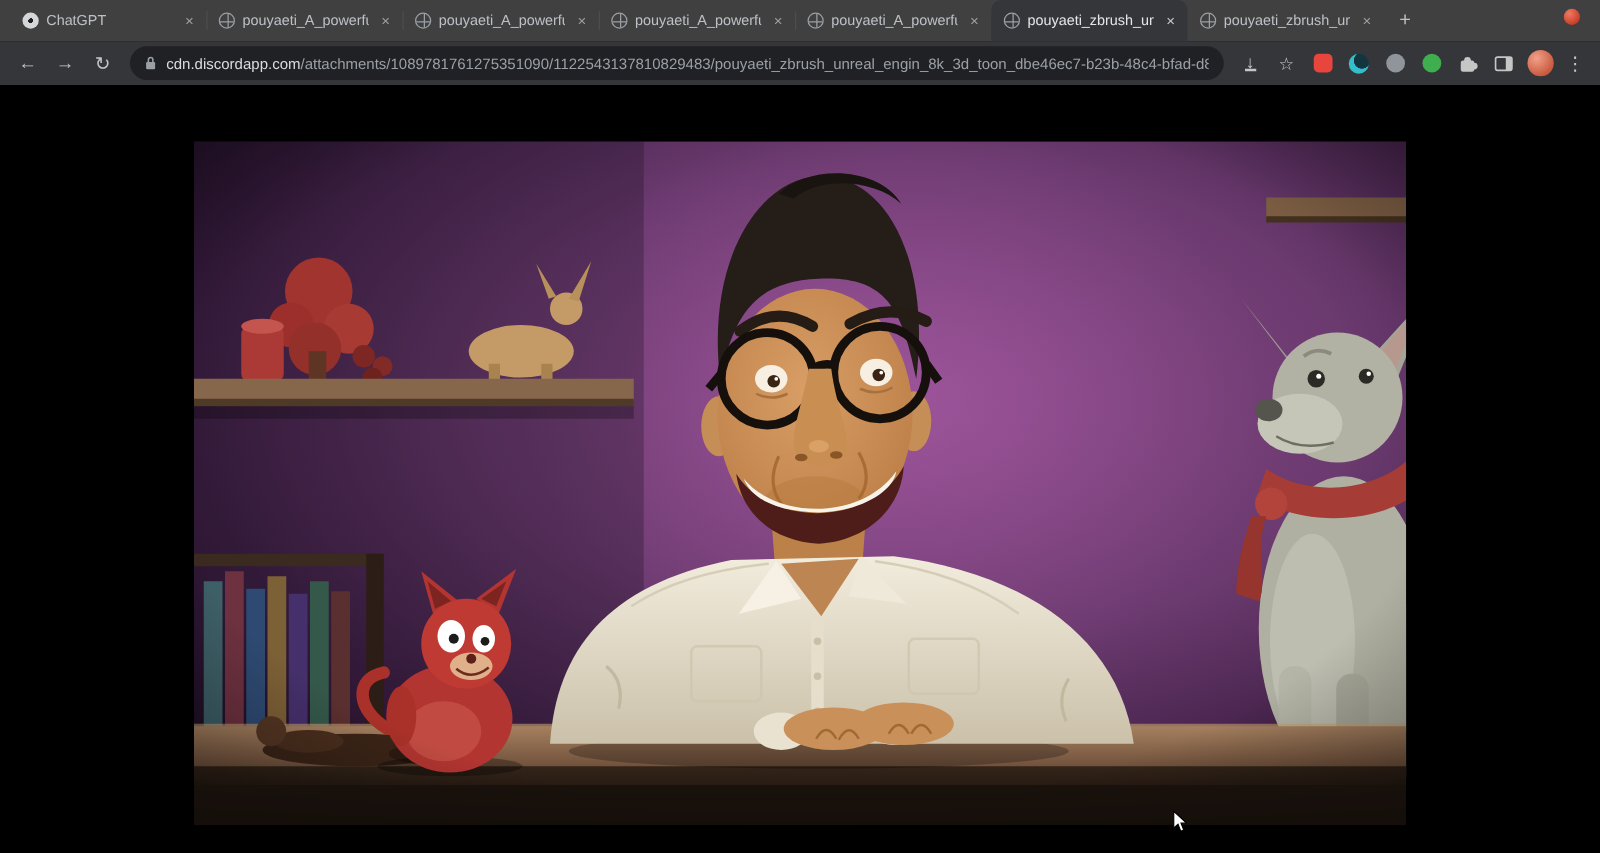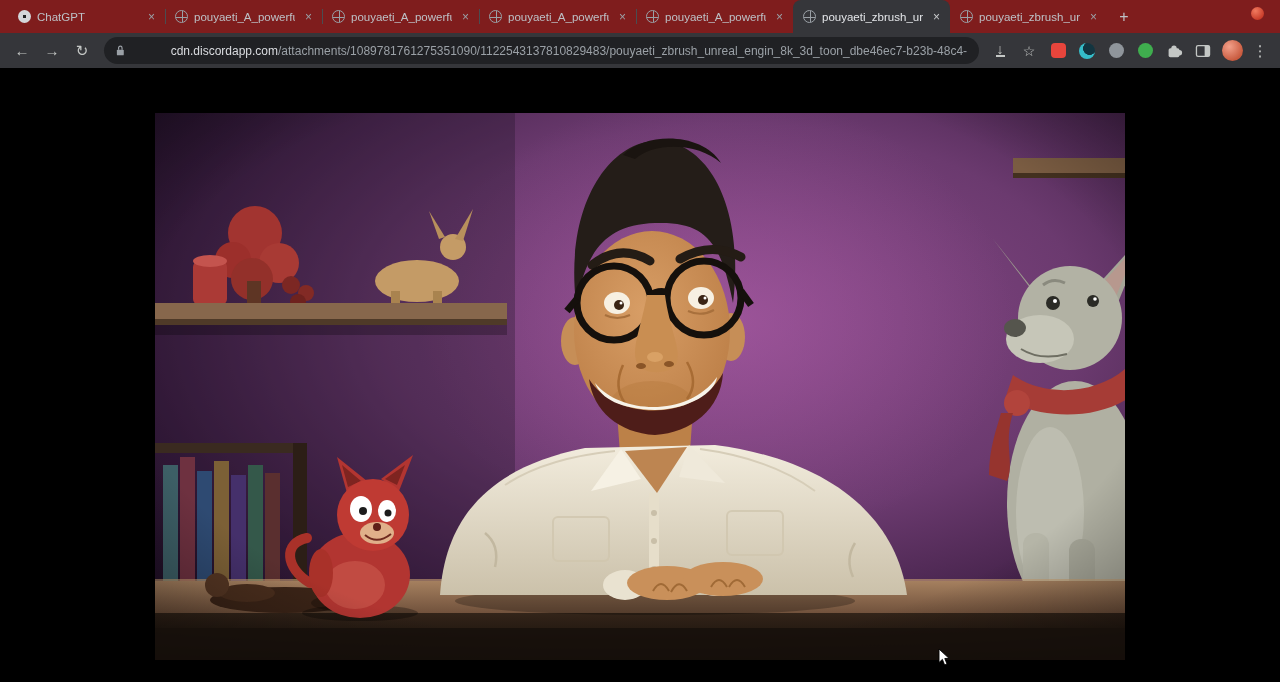--- a/index.html
+++ b/index.html
@@ -1,41 +1,41 @@
 <!DOCTYPE html>
 <html><head>
 <meta charset="utf-8">
 <style>
   * { box-sizing: border-box; margin: 0; padding: 0; }
   html,body { width:1280px; height:682px; background:#000; font-family:"Liberation Sans", sans-serif; overflow:hidden; }
   #app { position:relative; width:1280px; height:682px; display:flex; flex-direction:column; }
 
   
-  .tabstrip { height:33px; background:#7f1d1d; display:flex; align-items:flex-end; padding-left:8px; position:relative; flex:0 0 auto; }
+  .tabstrip { height:33px; background:#404040; display:flex; align-items:flex-end; padding-left:8px; position:relative; flex:0 0 auto; }
   .tab { width:157px; height:33px; display:flex; align-items:center; gap:6px; padding:0 6px 0 10px; color:#bdc1c6; font-size:11.5px; position:relative; cursor:default; }
   .tab + .tab::before { content:""; position:absolute; left:0; top:9px; height:15px; width:1px; background:#4a4d51; }
   .tab.active::before, .tab.active + .tab::before { display:none; }
   .tab.active { background:#35363a; border-radius:8px 8px 0 0; color:#e4e6e9; }
   .tab .title { flex:1; white-space:nowrap; overflow:hidden; }
   .tab-close { flex:0 0 auto; width:15px; height:15px; border-radius:50%; display:flex; align-items:center; justify-content:center; font-size:12px; color:#9aa0a6; }
   .tab.active .tab-close { color:#c8cacc; }
   .favicon { flex:0 0 auto; width:13px; height:13px; }
   .favicon.chatgpt { border-radius:50%; background:radial-gradient(circle at 50% 50%, #202124 0 20%, #d4d6da 21% 100%); }
   .favicon.globe { border-radius:50%; border:1px solid #9aa0a6; position:relative; }
   .favicon.globe::before { content:""; position:absolute; left:50%; top:0; bottom:0; width:1px; background:#9aa0a6; }
   .favicon.globe::after { content:""; position:absolute; top:50%; left:0; right:0; height:1px; background:#9aa0a6; }
   .newtab-btn { width:26px; height:26px; margin:0 0 3px 4px; border-radius:50%; display:flex; align-items:center; justify-content:center; color:#bdc1c6; font-size:16px; }
   .record-dot { position:absolute; right:16px; top:7px; width:13px; height:13px; border-radius:50%; background:radial-gradient(circle at 35% 30%, #f07a5f, #c73a28 75%); }
 
   
   .toolbar { height:35px; background:#35363a; display:flex; align-items:center; padding:0 8px; gap:2px; flex:0 0 auto; }
   .nav-btn { width:28px; height:28px; border-radius:50%; display:flex; align-items:center; justify-content:center; color:#c4c7c5; font-size:15px; }
   .omnibox { flex:1; height:27px; margin:0 6px; background:#202124; border-radius:14px; display:flex; align-items:center; padding:0 12px; gap:8px; font-size:12px; overflow:hidden; }
   .omnibox .url { white-space:nowrap; overflow:hidden; color:#9aa0a6; }
-  .omnibox .url .domain { color:#dadce0;margin-left:38px; }
+  .omnibox .url .domain { color:#dadce0; }
   .tool-icons { display:flex; align-items:center; gap:3px; flex:0 0 auto; }
   .tool-btn { width:26px; height:26px; display:flex; align-items:center; justify-content:center; color:#c4c7c5; font-size:14px; border-radius:50%; }
   .dl-wrap { display:flex; flex-direction:column; align-items:center; line-height:10px; }
   .dl-bar { width:9px; height:2px; background:#c4c7c5; margin-top:1px; }
   .ext-red { width:15px; height:15px; border-radius:4px; background:#e8453c; }
   .ext-teal { width:16px; height:16px; border-radius:50%; background:radial-gradient(circle at 66% 34%, #123540 0 42%, #35bdc9 45%); }
   .ext-gray { width:15px; height:15px; border-radius:50%; background:#8f959b; }
   .ext-green { width:15px; height:15px; border-radius:50%; background:#3fae4e; }
   .avatar { width:21px; height:21px; border-radius:50%; background:radial-gradient(circle at 35% 32%, #f2a08a, #c85a3e 72%); }
   .menu-btn { font-size:15px; color:#c4c7c5; width:24px; height:26px; display:flex; align-items:center; justify-content:center; }

